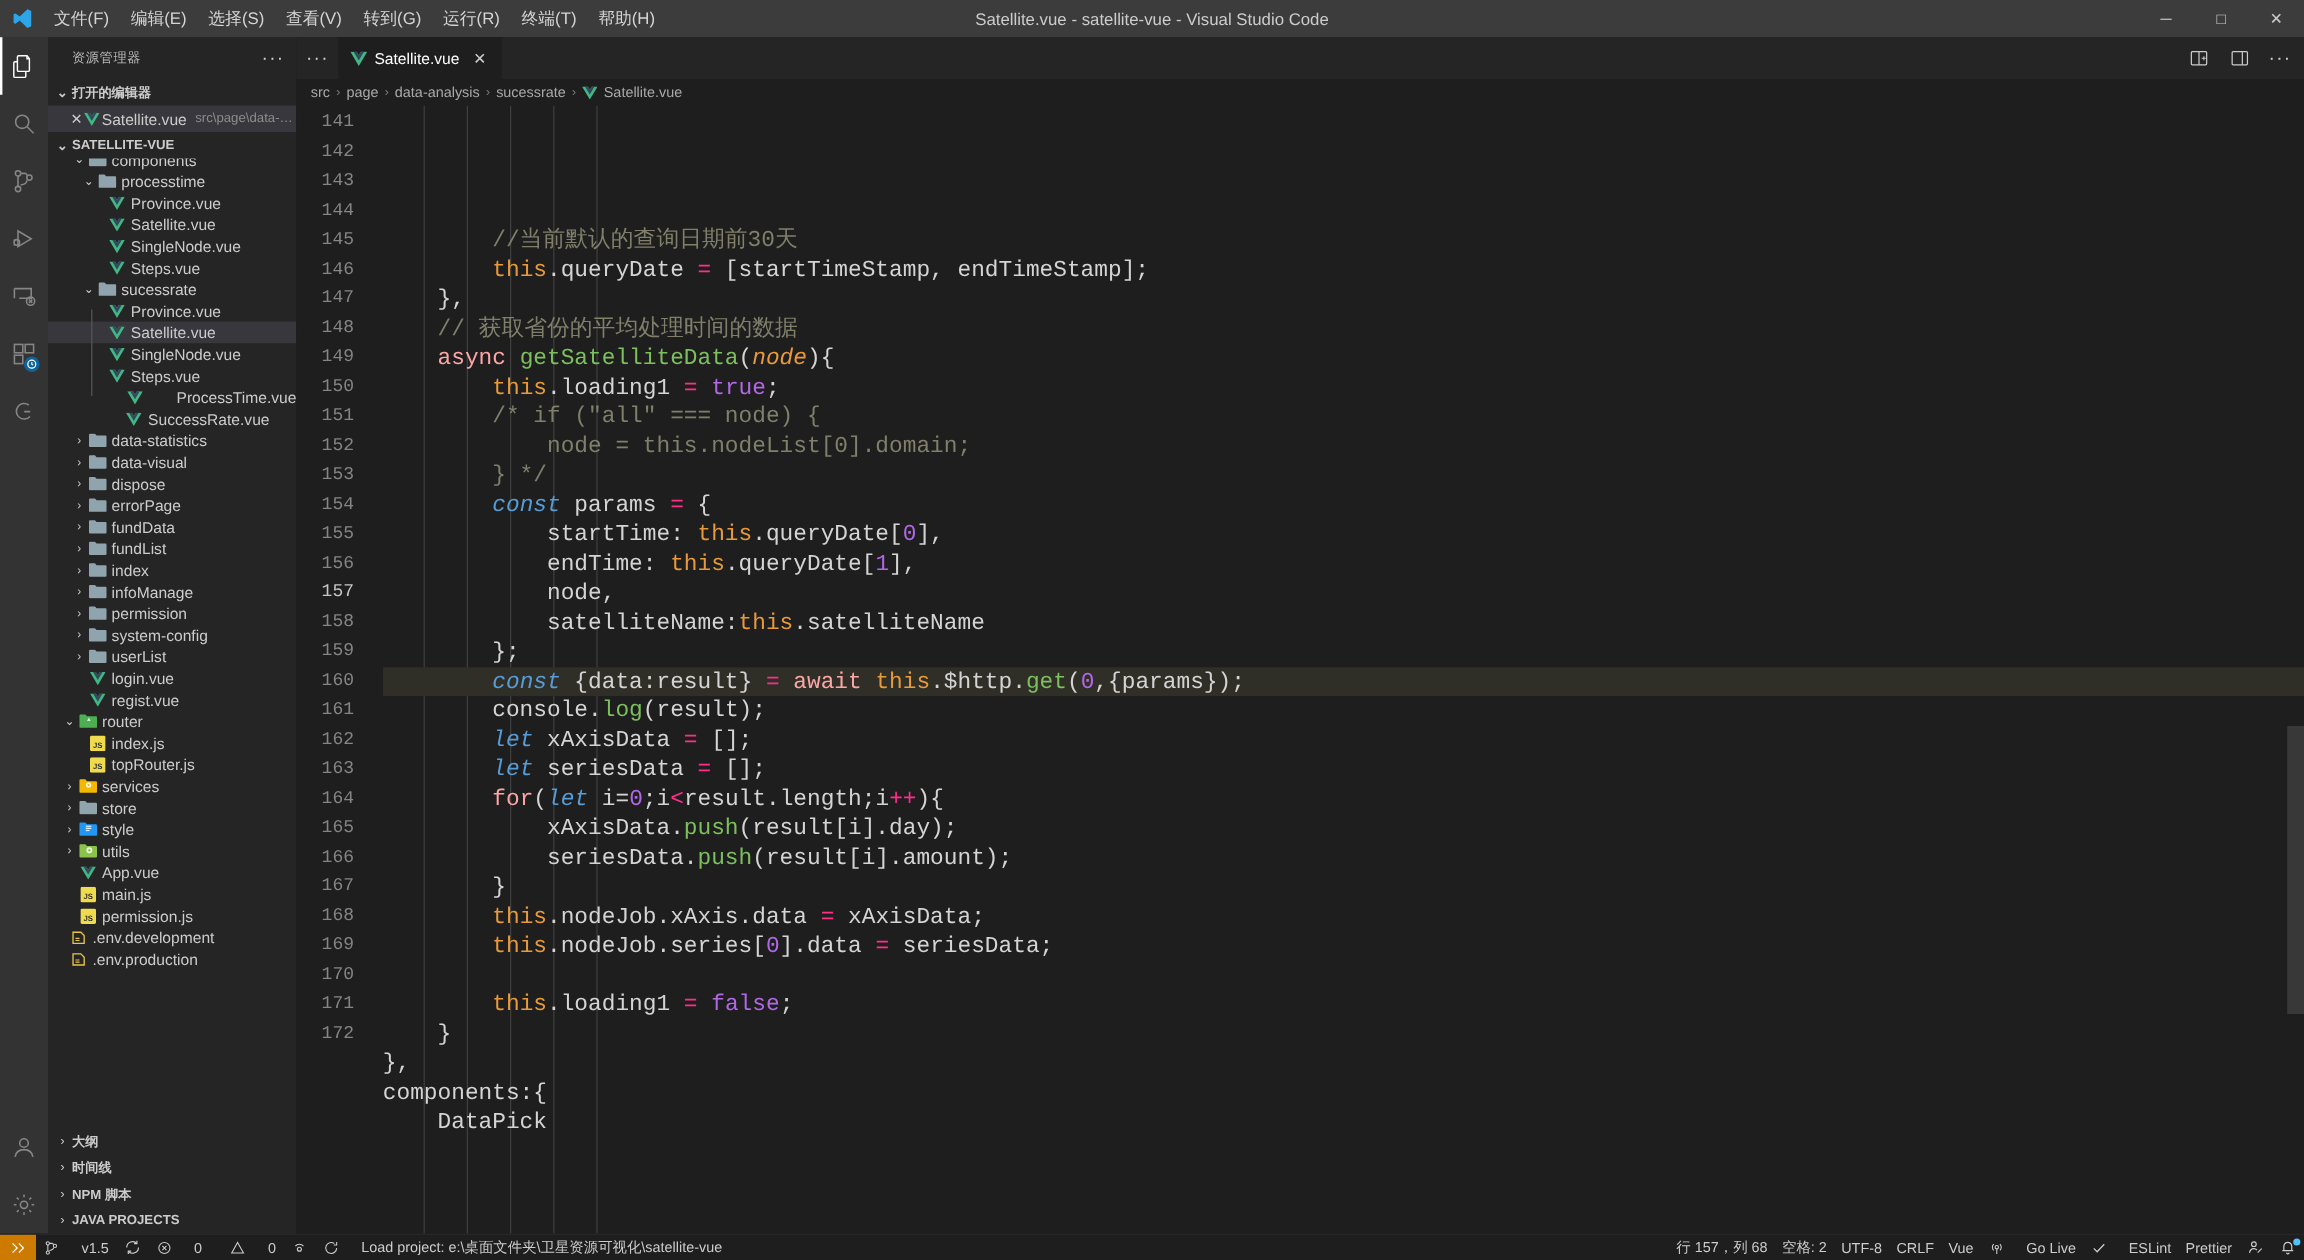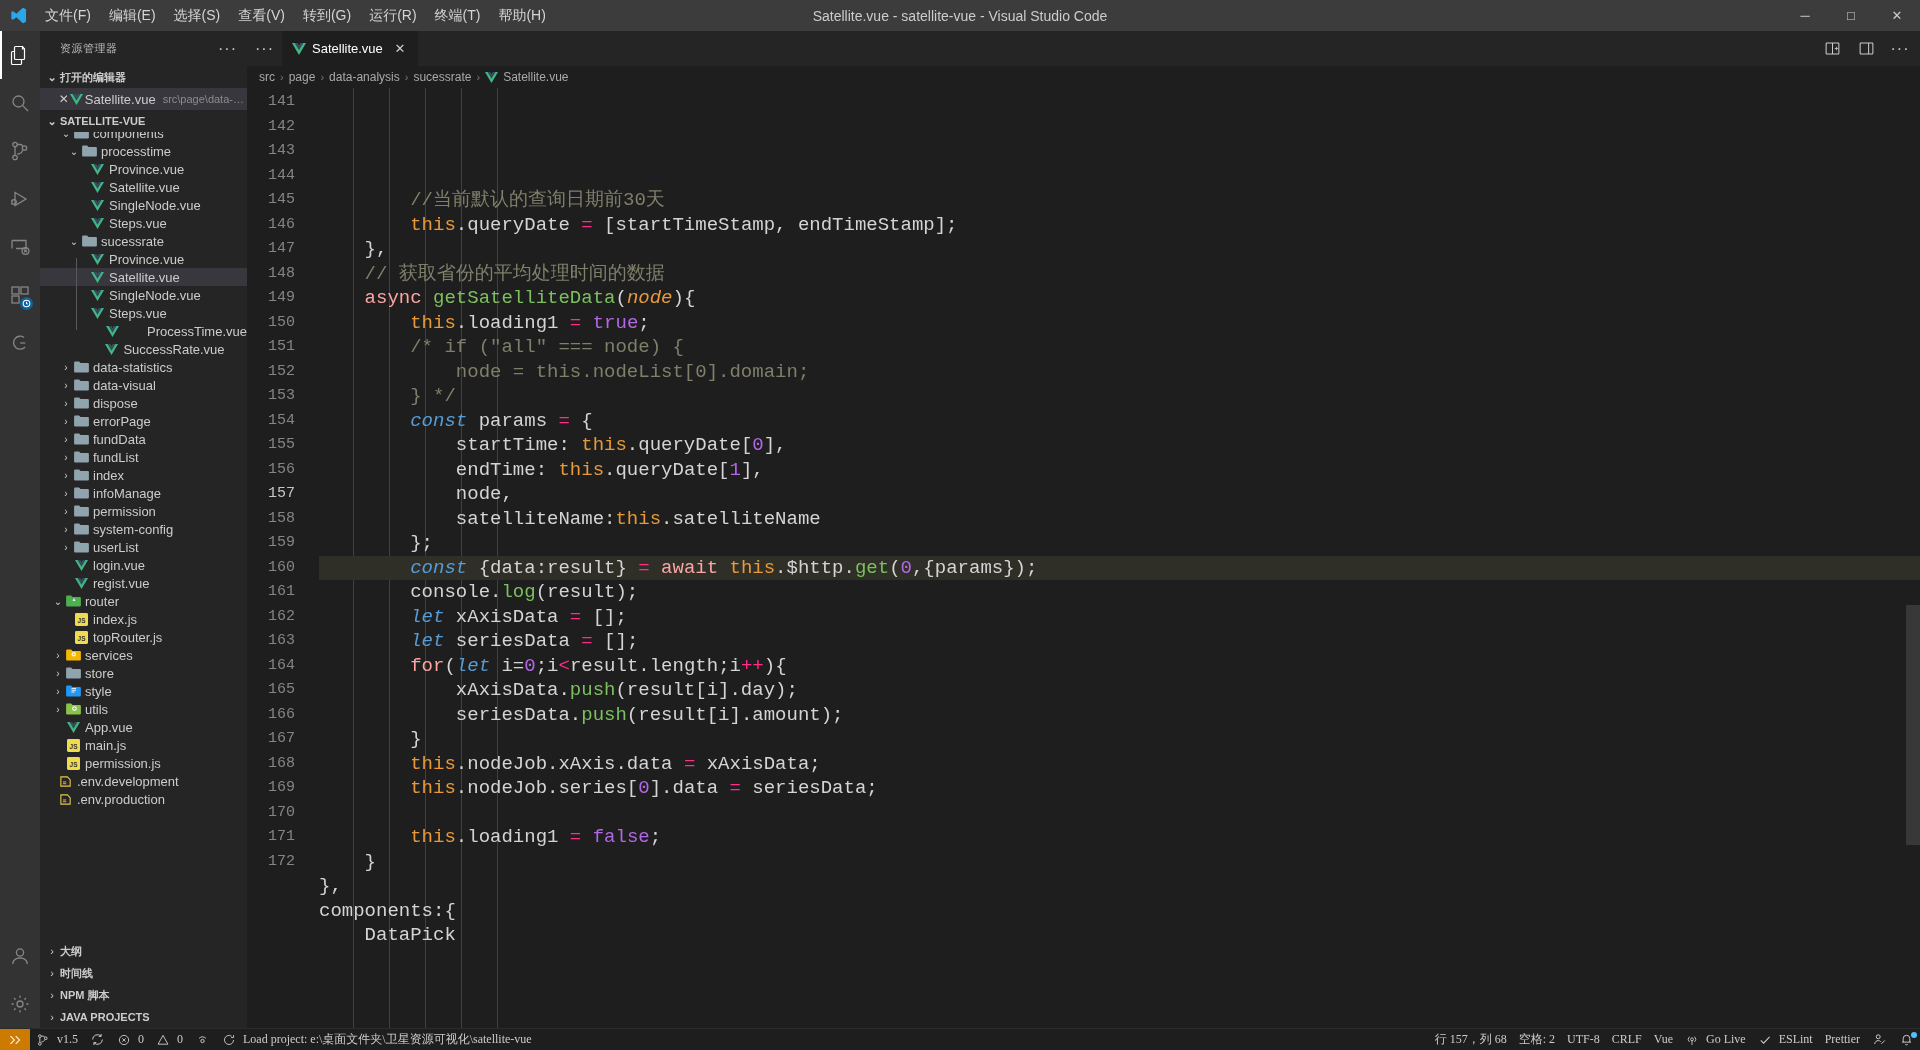--- a/index.html
+++ b/index.html
@@ -170,22 +170,22 @@
   
   .statusbar {
     height: 22px; flex: 0 0 22px; background: #1e1e1e; border-top: 1px solid #2b2b2b;
     display: flex; align-items: center; font-size: 12px; color: #cccccc;
   }
   .sb-remote {
     background: #cc7a00; color: #fff; height: 22px; display:flex; align-items:center;
     padding: 0 8px; font-size: 12px;
   }
   .sb-item {
-    height: 22px; display: flex; align-items: center; gap: 7px; padding: 0 6px;
-    white-space: nowrap; cursor: pointer; font-family: Liberation Serif, serif;
+    height: 22px; display: flex; align-items: center; gap: 18px; padding: 0 6px;
+    white-space: nowrap; cursor: pointer;
   }
   .sb-right { margin-left: auto; display:flex; align-items:center; }
   svg { display:block; }
 </style>
 </head>
 <body>
 
 <div class="app">
 
   <div class="titlebar">

